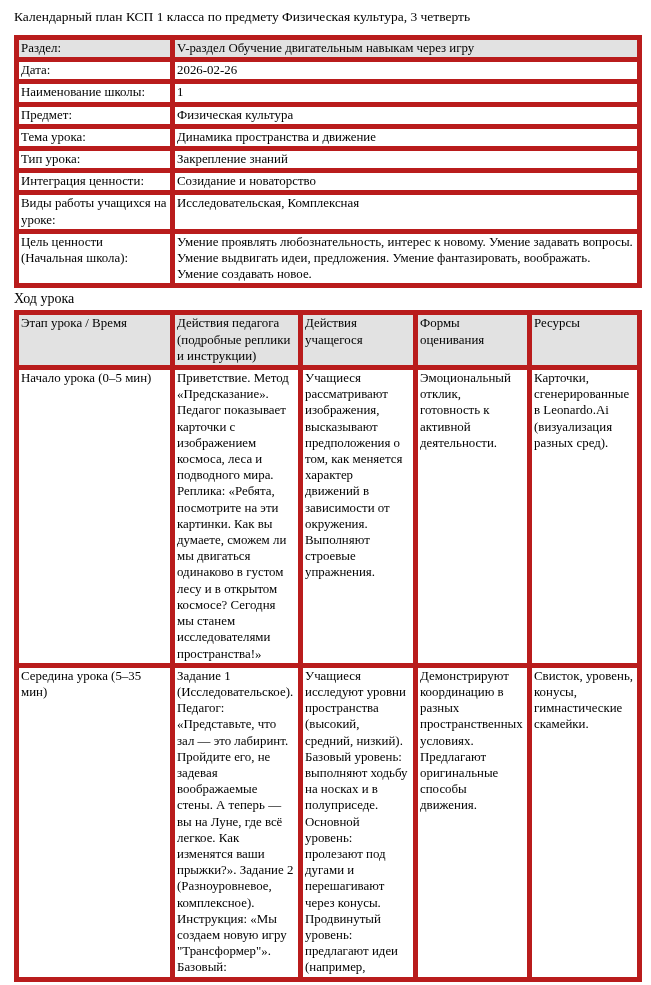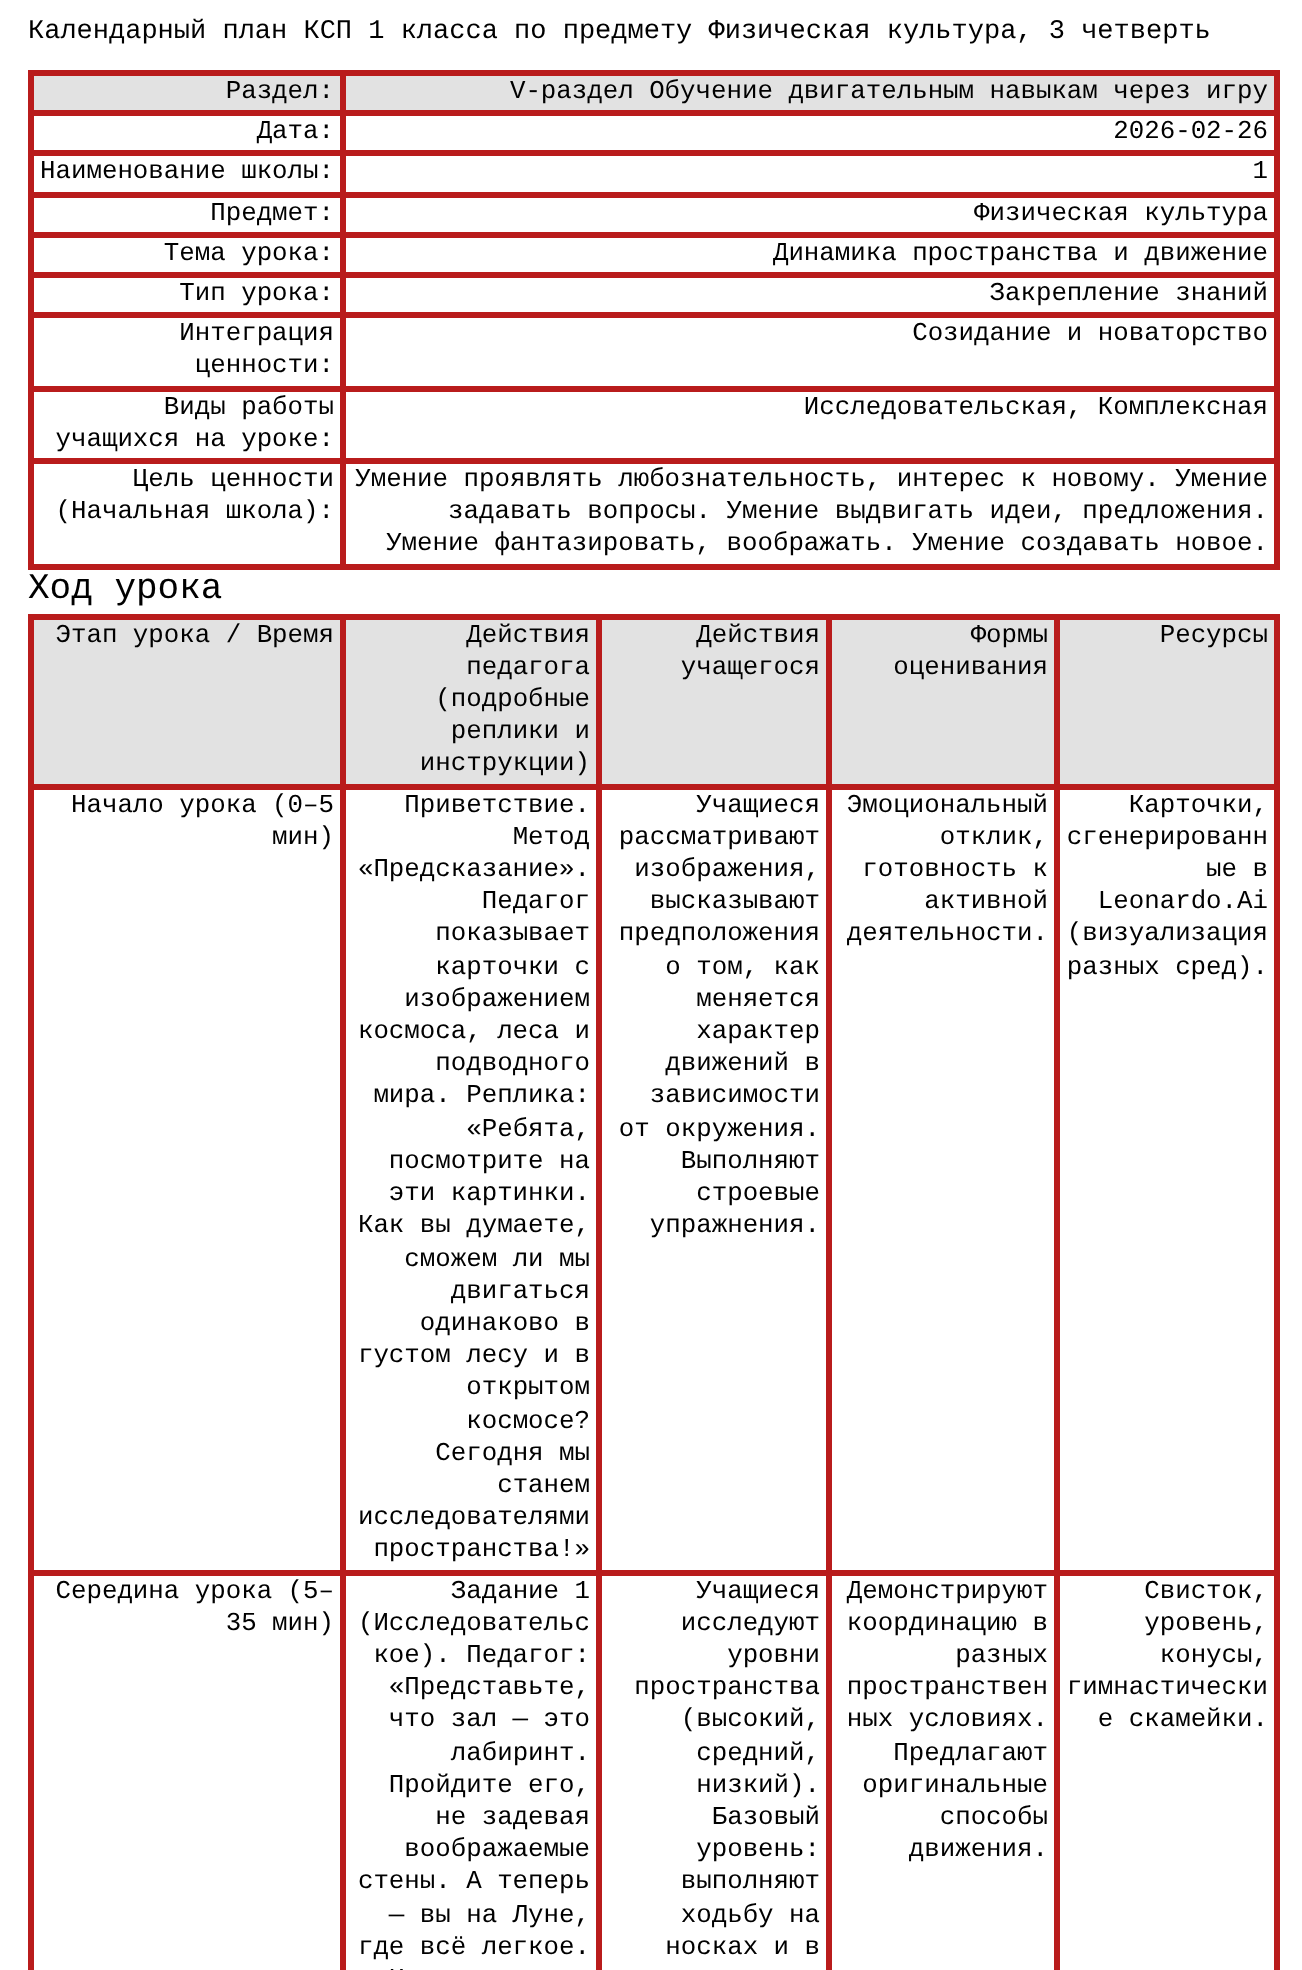--- a/index.html
+++ b/index.html
@@ -7,46 +7,45 @@
     width: 651px; height: 985px;
     background: #ffffff;
     overflow: hidden;
     font-family: "Liberation Serif", "DejaVu Serif", serif;
     color: #000000;
   }
   .page {
     width: 651px; height: 985px;
     padding: 8px 5px 0 14px;
     overflow: hidden;
-    font-family: Liberation Mono, monospace;
   }
   .doc-title {
     font-size: 13.5px;
     line-height: 18px;
     margin-bottom: 9px;
     font-weight: normal;
   }
   table {
     border-collapse: collapse;
     width: 623px;
     table-layout: fixed;
   }
   td, th {
-    border: 3px solid #b91c1c;
+    border: 5px solid #b91c1c;
     vertical-align: top;
-    text-align: right;
+    text-align: left;
     font-weight: normal;
     font-size: 12.9px;
     line-height: 16.2px;
     padding: 0px 3px 1px 2px;
     word-wrap: break-word;
   }
   tr.shaded td, thead th { background: #e2e2e2; }
   .section-heading {
-    font-size: 18px;
+    font-size: 14px;
     line-height: 17px;
     margin: 2px 0 3px 0;
     font-weight: normal;
   }
 </style>
 </head>
 <body>
 
 <div class="page">
 

